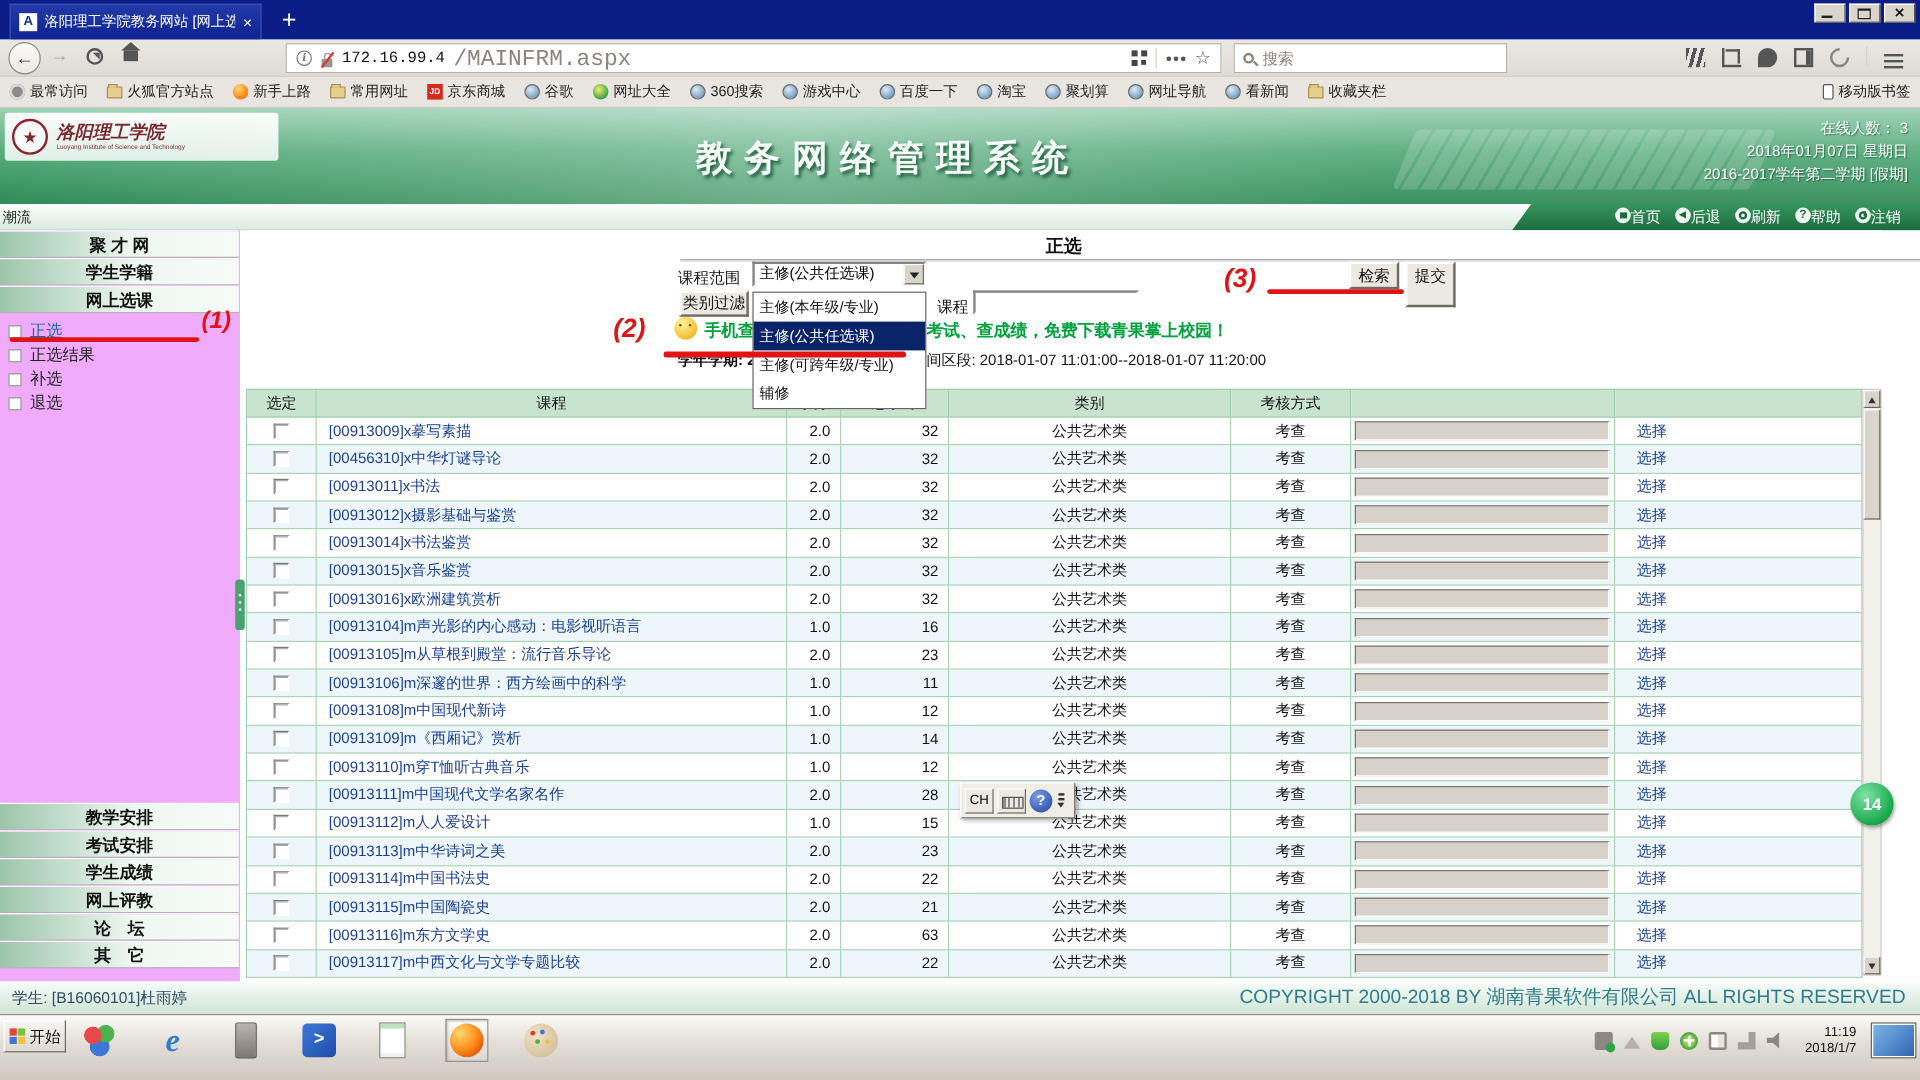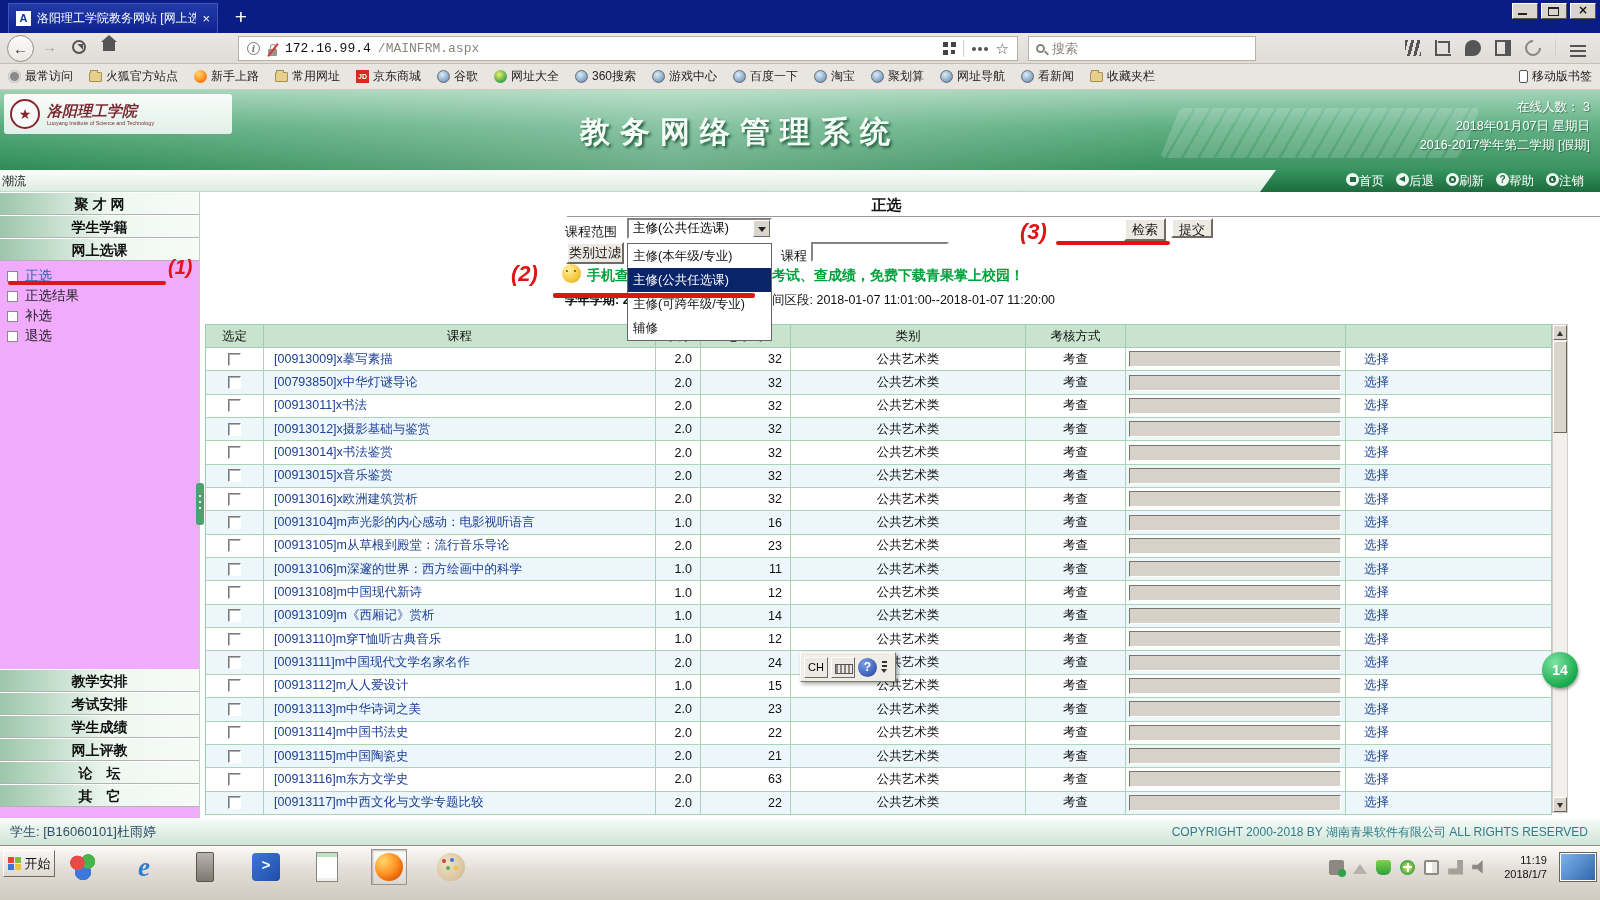--- a/index.html
+++ b/index.html
@@ -30,21 +30,21 @@
   #btn-reload::after{content:"";position:absolute;right:-3px;top:-2px;border:4px solid transparent;border-left-color:#555;transform:rotate(-45deg);}
   #btn-home{left:103px;top:9px;width:12px;height:9px;background:#555;}
   #btn-home::before{content:"";position:absolute;left:-2px;top:-7px;border-left:8px solid transparent;border-right:8px solid transparent;border-bottom:7px solid #555;}
   #urlbar{left:238px;top:3px;width:780px;height:25px;background:#fff;border:1px solid #b7b1a8;box-sizing:border-box;display:flex;align-items:center;padding:0 8px;gap:7px;}
   #info-ic{width:13px;height:13px;border-radius:50%;border:1px solid #777;color:#777;font:italic bold 9px/13px "DejaVu Serif",serif;text-align:center;box-sizing:border-box;}
   #lock-ic{width:11px;height:14px;position:relative;margin-top:2px;}
   #lock-ic .body{position:absolute;left:1px;top:6px;width:9px;height:7px;background:#9a958c;border-radius:1px;}
   #lock-ic .shackle{position:absolute;left:2.5px;top:1px;width:6px;height:5px;border:1.5px solid #9a958c;border-bottom:none;border-radius:4px 4px 0 0;box-sizing:border-box;}
   #lock-ic .slash{position:absolute;left:5px;top:-1px;width:2px;height:16px;background:#d03b33;transform:rotate(38deg);}
   #url-host{font-family:"Liberation Mono","DejaVu Sans Mono",monospace;font-size:13px;color:#111;}
-  #url-path{font-family:"Liberation Mono","DejaVu Sans Mono",monospace;font-size:13px;color:#8a857d;}
+  #url-path{font-family:"Liberation Mono","DejaVu Sans Mono",monospace;font-size:19px;color:#8a857d;}
   #urlbar .spacer{flex:1;}
   #qr-ic{width:13px;height:13px;background:
     linear-gradient(#444,#444) 0 0/5px 5px no-repeat,
     linear-gradient(#444,#444) 8px 0/5px 5px no-repeat,
     linear-gradient(#444,#444) 0 8px/5px 5px no-repeat,
     linear-gradient(#444,#444) 8px 8px/4px 4px no-repeat;}
   .vsep{width:1px;height:17px;background:#d4cfc7;}
   #dots-ic{width:4px;height:4px;border-radius:50%;background:#555;box-shadow:-6px 0 0 #555,6px 0 0 #555;margin:0 7px;}
   #star-ic{font-size:15px;color:#555;line-height:15px;}
   #searchbar{left:1028px;top:3px;width:228px;height:25px;background:#fff;border:1px solid #b7b1a8;box-sizing:border-box;display:flex;align-items:center;padding:0 7px;gap:7px;}
@@ -132,21 +132,21 @@
     box-sizing:border-box;display:flex;align-items:center;}
   #scope-value{flex:1;font-size:12.5px;padding-left:4px;white-space:nowrap;overflow:hidden;}
   #scope-arrow{width:17px;height:100%;background:#d9d5cd;border:1px solid;border-color:#fff #6f6b63 #6f6b63 #fff;box-sizing:border-box;position:relative;}
   #scope-arrow::after{content:"";position:absolute;left:4px;top:6px;border:4px solid transparent;border-top:5px solid #222;}
   .cbtn{background:#ece9e2;border:2px solid;border-color:#fff #6f6b63 #6f6b63 #fff;font-size:13px;color:#111;
     text-align:center;box-sizing:border-box;}
   #filter-btn{left:361px;top:50px;width:58px;height:22px;line-height:18px;}
   #course-label{left:576px;top:55px;}
   #course-input{left:606px;top:50px;width:138px;height:20px;background:#fff;border:2px solid;border-color:#848484 #fff #fff #848484;box-sizing:border-box;}
   #search-btn{left:919px;top:26px;width:42px;height:23px;line-height:19px;}
-  #submit-btn{left:966px;top:26px;width:42px;height:20px;line-height:19px;}
+  #submit-btn{left:966px;top:26px;width:42px;height:38px;line-height:19px;}
   #optlist{left:422px;top:51px;width:145px;background:#fff;border:1px solid #666;box-sizing:border-box;z-index:40;}
   .opt{height:24px;line-height:24px;font-size:12.5px;padding-left:5px;color:#111;white-space:nowrap;}
   .opt.sel{background:#0a246a;color:#fff;}
   #promo-emoji{left:357px;top:72px;width:19px;height:19px;border-radius:50%;background:radial-gradient(circle at 35% 30%,#fff3a0,#f6c63c 60%,#d89a18);}
   #promo-emoji::after{content:"";position:absolute;left:4px;top:6px;width:2px;height:2px;background:#7a4a00;box-shadow:8px 0 0 #7a4a00;border-radius:50%;}
   .promo{font-size:14px;font-weight:bold;color:#00a23c;}
   #promo-left{left:382px;top:75px;text-align:center;}
   #promo-right{left:567px;top:75px;}
   .period{font-size:12.5px;color:#111;font-weight:bold;}
   #period-left{left:360px;top:100px;}
@@ -175,21 +175,21 @@
   .sb-btn.up::after{content:"";position:absolute;left:3px;top:5px;border:3.5px solid transparent;border-bottom:5px solid #333;border-top:none;}
   .sb-btn.down::after{content:"";position:absolute;left:3px;top:5px;border:3.5px solid transparent;border-top:5px solid #333;border-bottom:none;}
   #sb-thumb{position:absolute;left:0;top:16px;width:14px;height:92px;background:#d9d5cd;border:1px solid;border-color:#fff #6a665e #6a665e #fff;box-sizing:border-box;}
   #green-badge{left:1337px;top:460px;width:36px;height:36px;border-radius:50%;z-index:45;
     background:radial-gradient(circle at 35% 30%,#7fe3a4,#19a94c 70%,#0e8a3a);color:#fff;font-size:14px;font-weight:bold;
     text-align:center;line-height:36px;box-shadow:1px 2px 3px rgba(0,0,0,.35);}
 
   
   #statusbar{left:0;top:818px;width:1600px;height:27px;background:linear-gradient(180deg,#f6fbf7,#cfe4d6);border-top:1px solid #fff;box-sizing:border-box;}
   #student{left:10px;top:0;line-height:26px;font-size:13px;color:#2f4f66;}
-  #copyright{right:12px;top:0;line-height:26px;font-size:12px;color:#2e7d8c;}
+  #copyright{right:12px;top:0;line-height:26px;font-size:16px;color:#2e7d8c;}
 
   
   #taskbar{left:0;top:845px;width:1600px;height:55px;background:linear-gradient(180deg,#fcfbf9,#e2ddd6 45%,#cfc9c0);border-top:1px solid #928d84;box-sizing:border-box;}
   #startbtn{left:3px;top:4px;width:52px;height:27px;background:linear-gradient(#f8f6f3,#ddd8d1);border:1px solid;border-color:#fff #6f6b63 #6f6b63 #fff;
     box-sizing:border-box;display:flex;align-items:center;justify-content:center;gap:4px;font-size:13px;color:#111;}
   #winflag{width:13px;height:13px;display:grid;grid-template-columns:6px 6px;grid-template-rows:6px 6px;gap:1px;}
   #winflag span:nth-child(1){background:#e3453a;}#winflag span:nth-child(2){background:#7ebf3f;}
   #winflag span:nth-child(3){background:#3f77d8;}#winflag span:nth-child(4){background:#efc23d;}
   #quicklaunch{left:66px;top:3px;height:36px;display:flex;align-items:center;gap:27px;}
   .ql{width:34px;height:34px;display:flex;align-items:center;justify-content:center;}
@@ -506,21 +506,21 @@
             </div>
             <div class="td">
               <a class="slink">选择</a>
             </div>
           </div>
           <div class="gridrow trow alt">
             <div class="td">
               <span class="cb"></span>
             </div>
             <div class="td">
-              <a class="clink">[00793850]x中华灯谜导论</a>
+              <a class="clink">[00456310]x中华灯谜导论</a>
             </div>
             <div class="td num">2.0</div>
             <div class="td num">32</div>
             <div class="td ctr">公共艺术类</div>
             <div class="td ctr">考查</div>
             <div class="td">
               <span class="gbox"></span>
             </div>
             <div class="td">
               <a class="slink">选择</a>
@@ -725,21 +725,21 @@
             </div>
           </div>
           <div class="gridrow trow alt">
             <div class="td">
               <span class="cb"></span>
             </div>
             <div class="td">
               <a class="clink">[00913111]m中国现代文学名家名作</a>
             </div>
             <div class="td num">2.0</div>
-            <div class="td num">24</div>
+            <div class="td num">28</div>
             <div class="td ctr">公共艺术类</div>
             <div class="td ctr">考查</div>
             <div class="td">
               <span class="gbox"></span>
             </div>
             <div class="td">
               <a class="slink">选择</a>
             </div>
           </div>
           <div class="gridrow trow">

